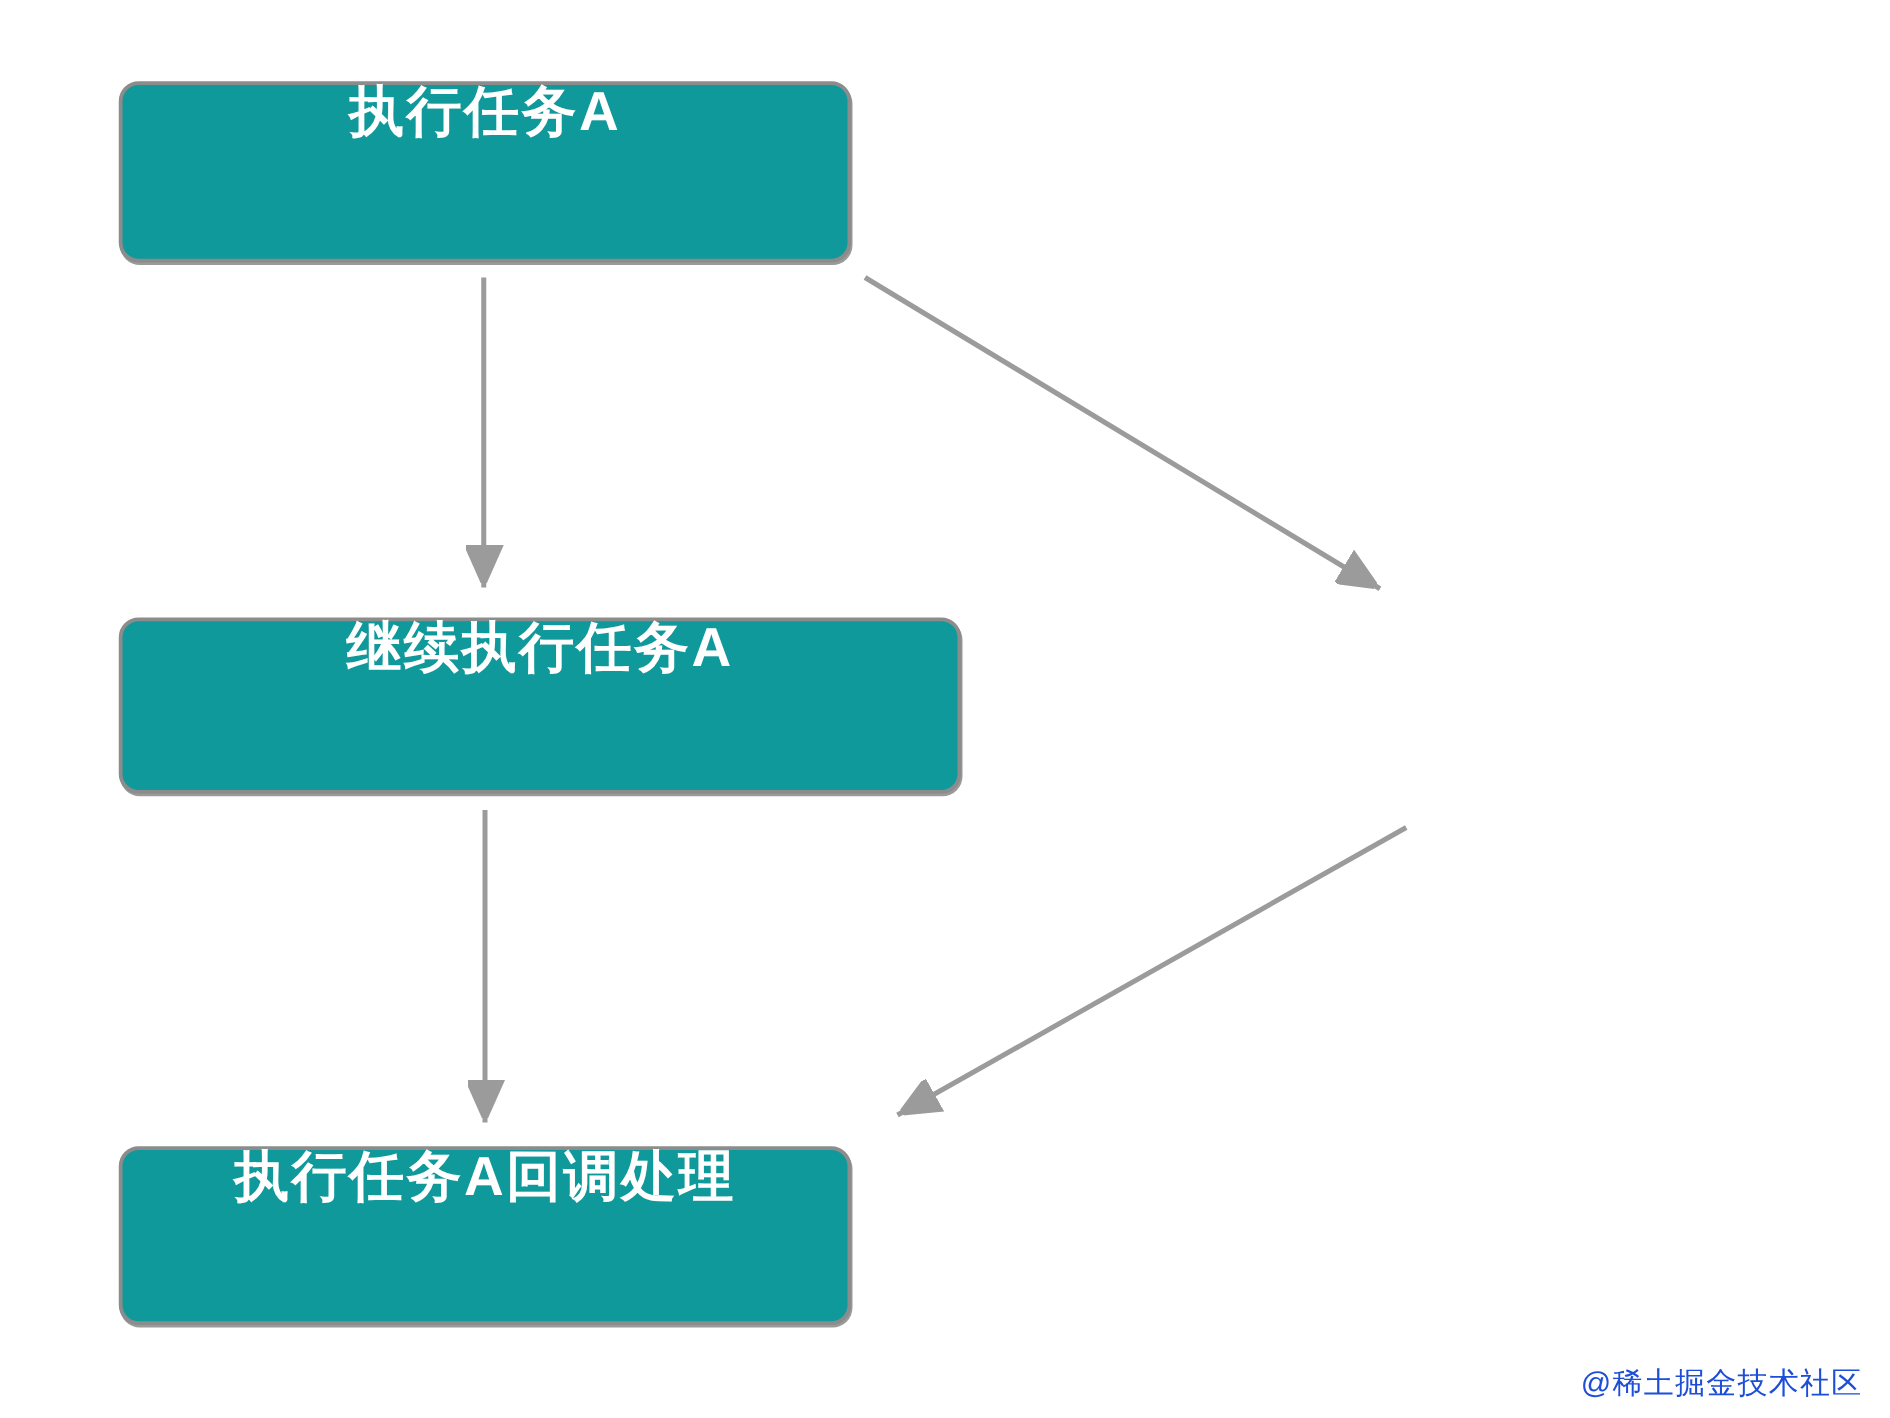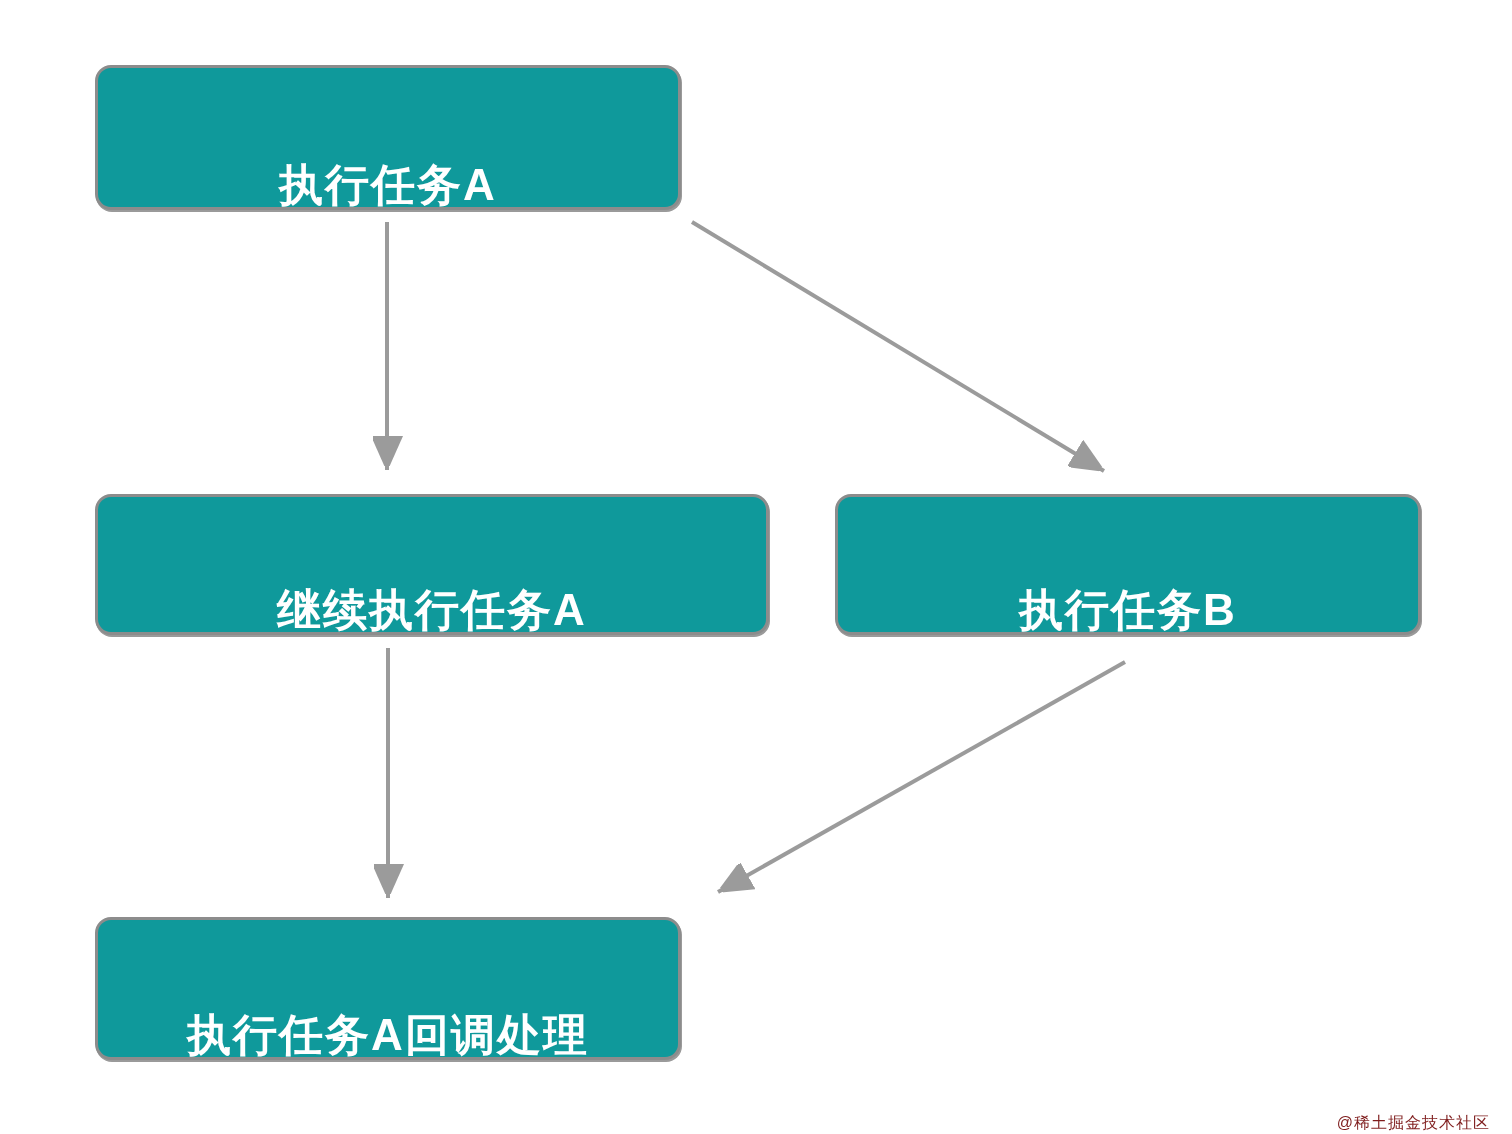--- a/index.html
+++ b/index.html
@@ -16,21 +16,21 @@
     overflow: hidden;
   }
   .node {
     position: absolute;
     box-sizing: border-box;
     background: #0F999B;
     border: 3px solid #8C8C8C;
     border-radius: 16px;
     box-shadow: 1px 2px 0 0 #9a9a9a;
     display: flex;
-    align-items: flex-end;
+    align-items: flex-start;
     justify-content: center;
   }
   .node .label {
     color: #ffffff;
     font-size: 44px;
     font-weight: bold;
     letter-spacing: 2px;
     text-align: center;
     line-height: 1;
     user-select: none;
@@ -49,23 +49,23 @@
     pointer-events: none;
   }
   .edge {
     stroke: #9B9B9B;
     stroke-width: 4;
     fill: none;
   }
   .watermark {
     position: absolute;
     right: 22px;
-    bottom: 0;
-    font-size: 16px;
-    color: #7f1d1d;
+    bottom: 12px;
+    font-size: 24px;
+    color: #1d4ed8;
     letter-spacing: 1px;
     user-select: none;
   }
 </style>
 </head>
 <body>
 
 <div class="canvas">
 
   <svg class="edges" viewBox="0 0 1512 1134">
@@ -81,23 +81,20 @@
   </svg>
 
   <div class="node" id="node-task-a">
     <span class="label">执行任务A</span>
   </div>
 
   <div class="node" id="node-continue-task-a">
     <span class="label">继续执行任务A</span>
   </div>
 
-  <div class="node" id="node-task-b">
-    <span class="label">执行任务B</span>
-  </div>
 
   <div class="node" id="node-task-a-callback">
     <span class="label">执行任务A回调处理</span>
   </div>
 
   <div class="watermark">@稀土掘金技术社区</div>
 
 </div>
 
 </body></html>

